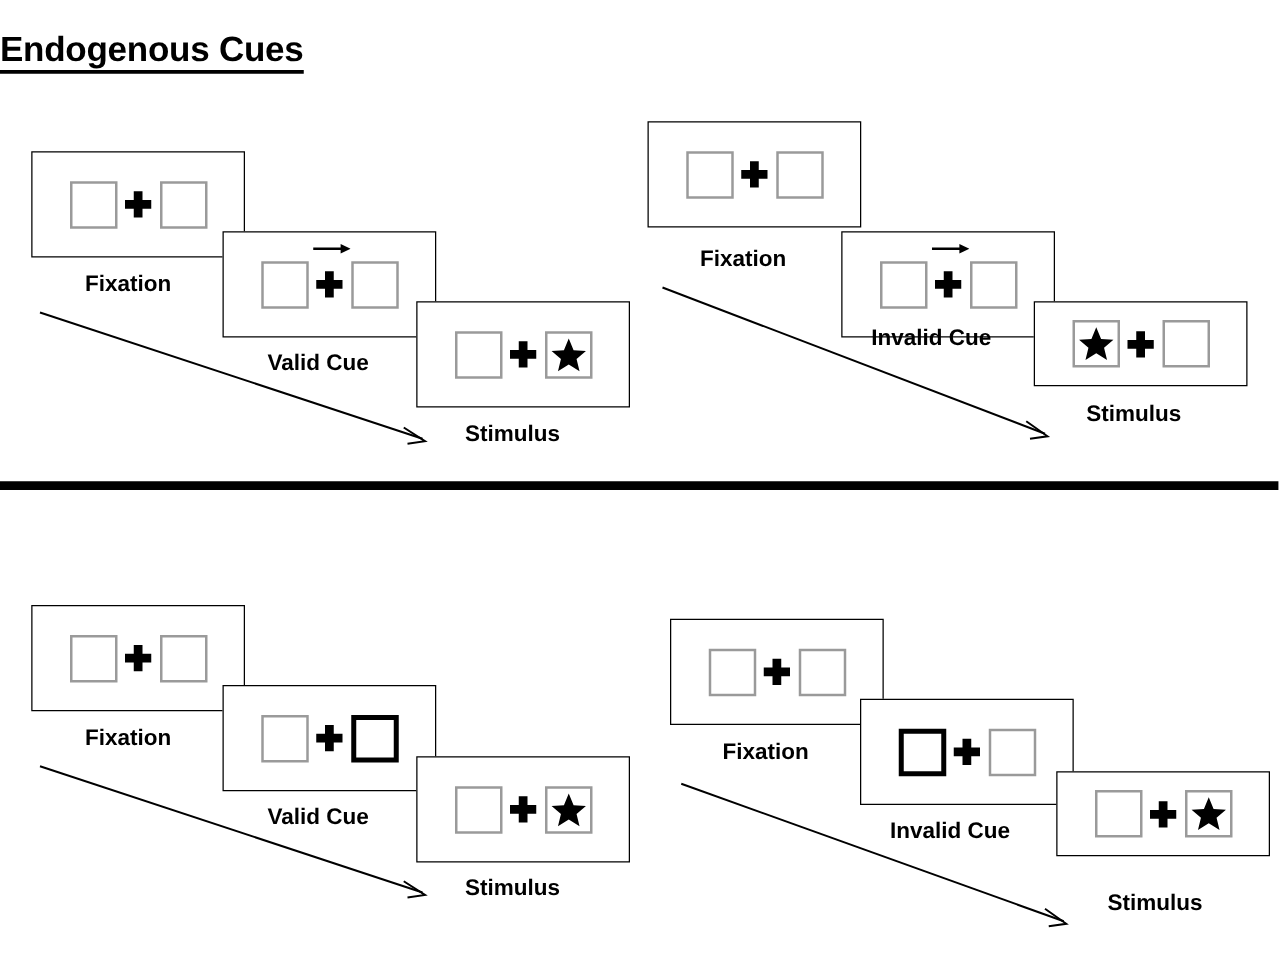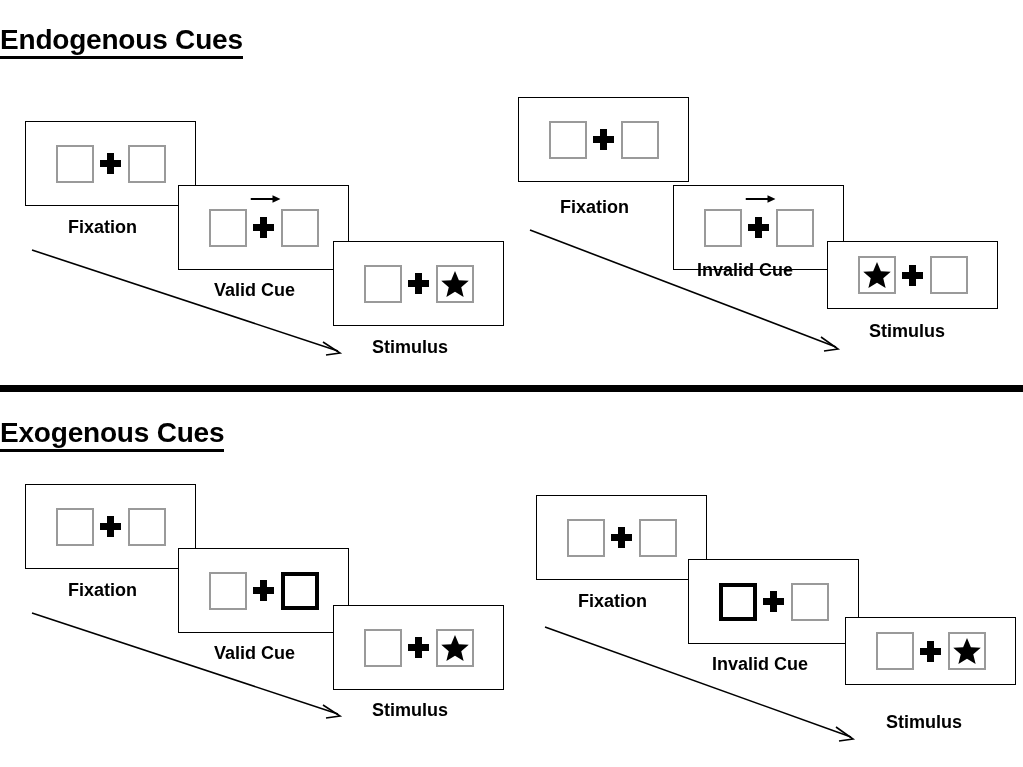--- a/index.html
+++ b/index.html
@@ -252,23 +252,20 @@
 
   <div class="time-arrow" style="left:530px; top:230px; width:320px; height:128px;">
     <svg width="320" height="128" viewBox="0 0 320 128">
       <line x1="0" y1="0" x2="306" y2="117" stroke="#000" stroke-width="1.6"></line>
       <polyline points="291,107 308,119 294,121" fill="none" stroke="#000" stroke-width="1.6"></polyline>
     </svg>
   </div>
 
   <div class="divider" style="top:385px;"></div>
 
-  <div class="section-title" style="top:417px;">
-    <span>Exogenous Cues</span>
-  </div>
 
   <div class="panel" style="left:25px; top:484px; width:171px; height:85px;">
     <div class="panel-inner">
       <div class="box"></div>
       <div class="fixation">
         <div class="plus"></div>
       </div>
       <div class="box"></div>
     </div>
   </div>

